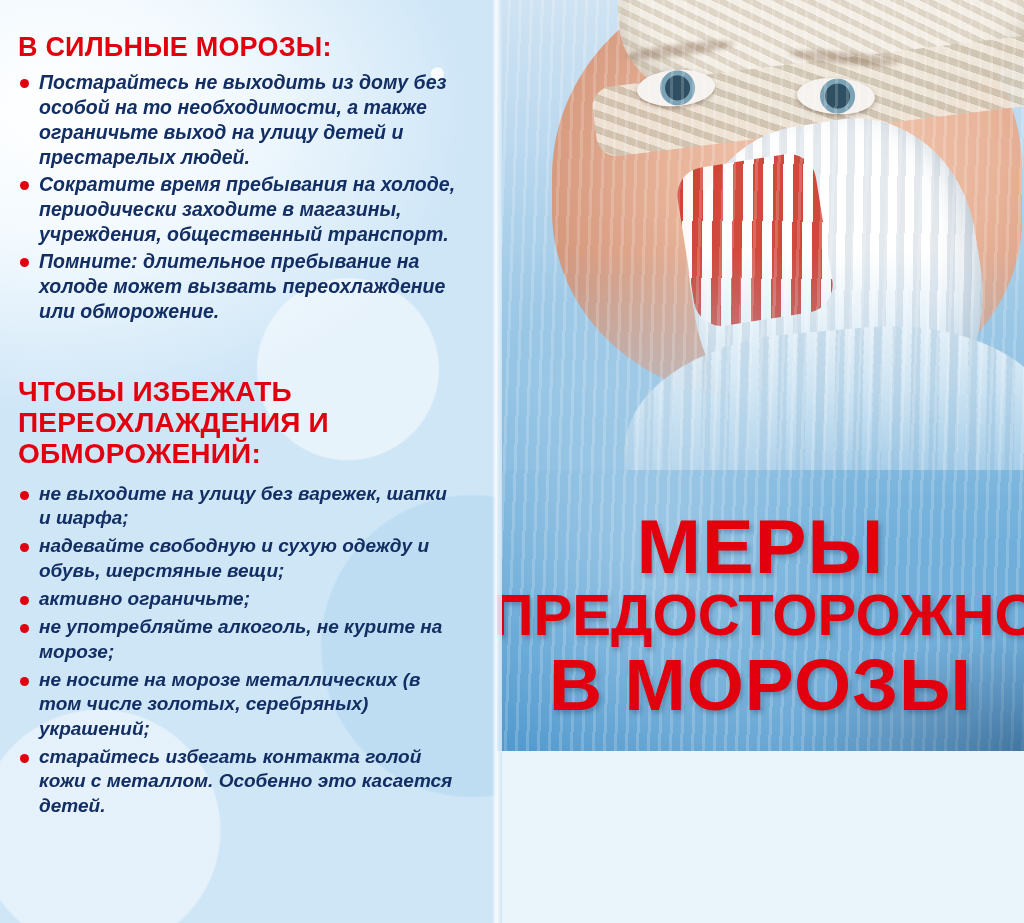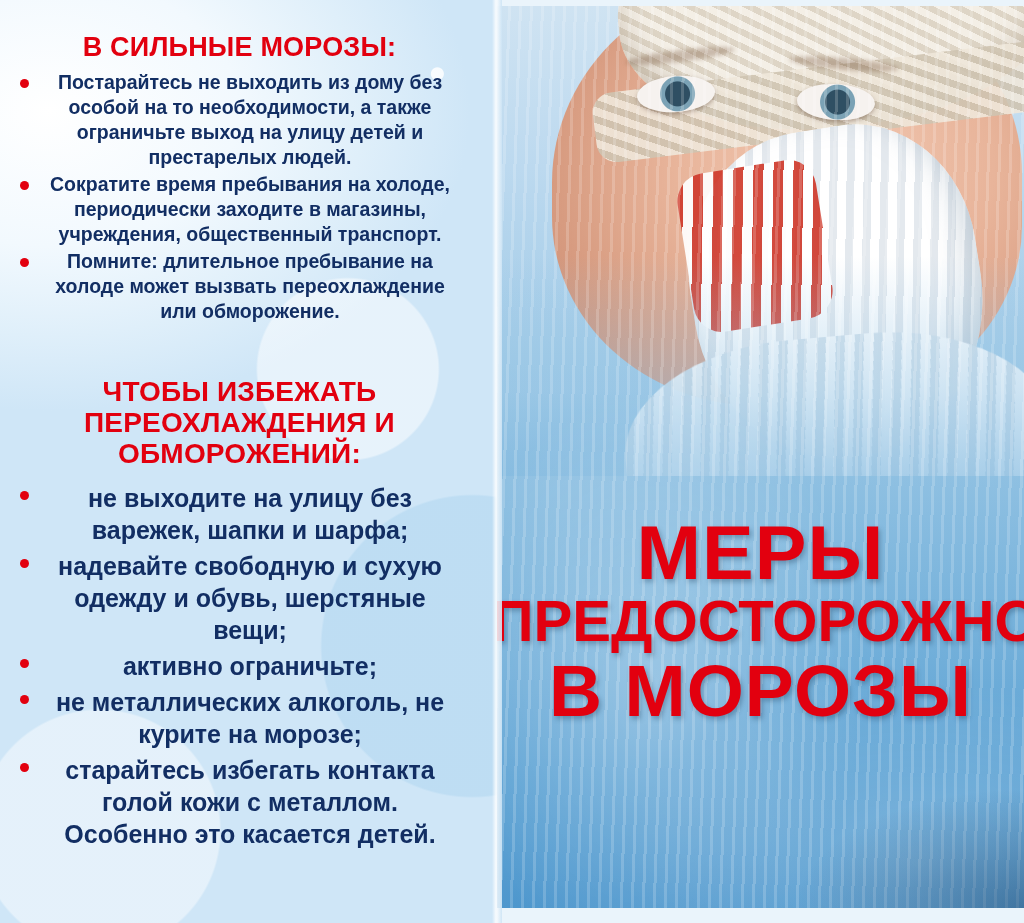--- a/index.html
+++ b/index.html
@@ -34,21 +34,20 @@
       radial-gradient(circle at 88% 8%, rgba(255,255,255,0.85) 0 6px, rgba(255,255,255,0) 7px),
       radial-gradient(circle at 70% 40%, rgba(255,255,255,0.5) 0 90px, rgba(255,255,255,0) 92px),
       radial-gradient(circle at 20% 90%, rgba(255,255,255,0.45) 0 120px, rgba(255,255,255,0) 122px),
       radial-gradient(circle at 95% 70%, rgba(176,214,240,0.55) 0 150px, rgba(255,255,255,0) 152px);
     pointer-events:none;
   }
   .left-content {
     position: relative;
     padding: 32px 36px 10px 18px;
     z-index: 2;
-    text-align: center;
   }
 
   h2.section-title {
     margin: 0 0 8px 0;
     color: #e2000f;
     font-size: 27px;
     font-weight: bold;
     letter-spacing: 0.2px;
     line-height: 1.12;
     text-transform: uppercase;
@@ -57,48 +56,49 @@
   h2.section-title.second {
     font-size: 28px;
     margin-top: 12px;
     margin-bottom: 12px;
   }
 
   ul.bullets {
     list-style: none;
     margin: 0 0 6px 0;
     padding: 0;
+    font-style: italic;
   }
   ul.bullets li {
     position: relative;
     padding-left: 21px;
     margin-bottom: 2px;
     color: #122e63;
     font-size: 19.5px;
     font-weight: bold;
     line-height: 1.28;
   }
   ul.bullets li::before {
     content: "";
     position: absolute;
     left: 2px;
     top: 9px;
     width: 9px; height: 9px;
     border-radius: 50%;
     background: #e2000f;
   }
-  ul.bullets.tight li { margin-bottom: 4px; font-size: 25px; }
+  ul.bullets.tight li { margin-bottom: 4px; font-size: 19px; }
 
   .spacer-block { height: 34px; }
 
   
   .right-panel {
     position: absolute;
-    left: 497px; top: 6px;
-    width: 527px; height: 902px;
+    left: 497px; top: 0;
+    width: 527px; height: 751px;
     overflow: hidden;
     background:
       linear-gradient(180deg, #cfe3f2 0%, #bcd9ef 18%, #9ec9e6 42%, #7ab4dc 66%, #5ea3d4 85%, #4e97cd 100%);
   }
   
   .right-panel .frost {
     position: absolute; inset: 0;
     background:
       repeating-linear-gradient(92deg, rgba(255,255,255,0.18) 0 3px, rgba(255,255,255,0) 3px 11px),
       radial-gradient(ellipse 300px 420px at 30% 75%, rgba(255,255,255,0.30), rgba(255,255,255,0) 70%),
@@ -253,21 +253,22 @@
       </ul>
 
       <div class="spacer-block"></div>
 
       <h2 class="section-title second">ЧТОБЫ ИЗБЕЖАТЬ ПЕРЕОХЛАЖДЕНИЯ И ОБМОРОЖЕНИЙ:</h2>
 
       <ul class="bullets tight">
         <li>не выходите на улицу без варежек, шапки и шарфа;</li>
         <li>надевайте свободную и сухую одежду и обувь, шерстяные вещи;</li>
         <li>активно ограничьте;</li>
-        <li>не металлических алкоголь, не курите на морозе;</li>
+        <li>не употребляйте алкоголь, не курите на морозе;</li>
+        <li>не носите на морозе металлических (в том числе золотых, серебряных) украшений;</li>
         <li>старайтесь избегать контакта голой кожи с металлом. Особенно это касается детей.</li>
       </ul>
 
     </div>
   </div>
 
   <div class="seam"></div>
 
   <div class="right-panel">
 

